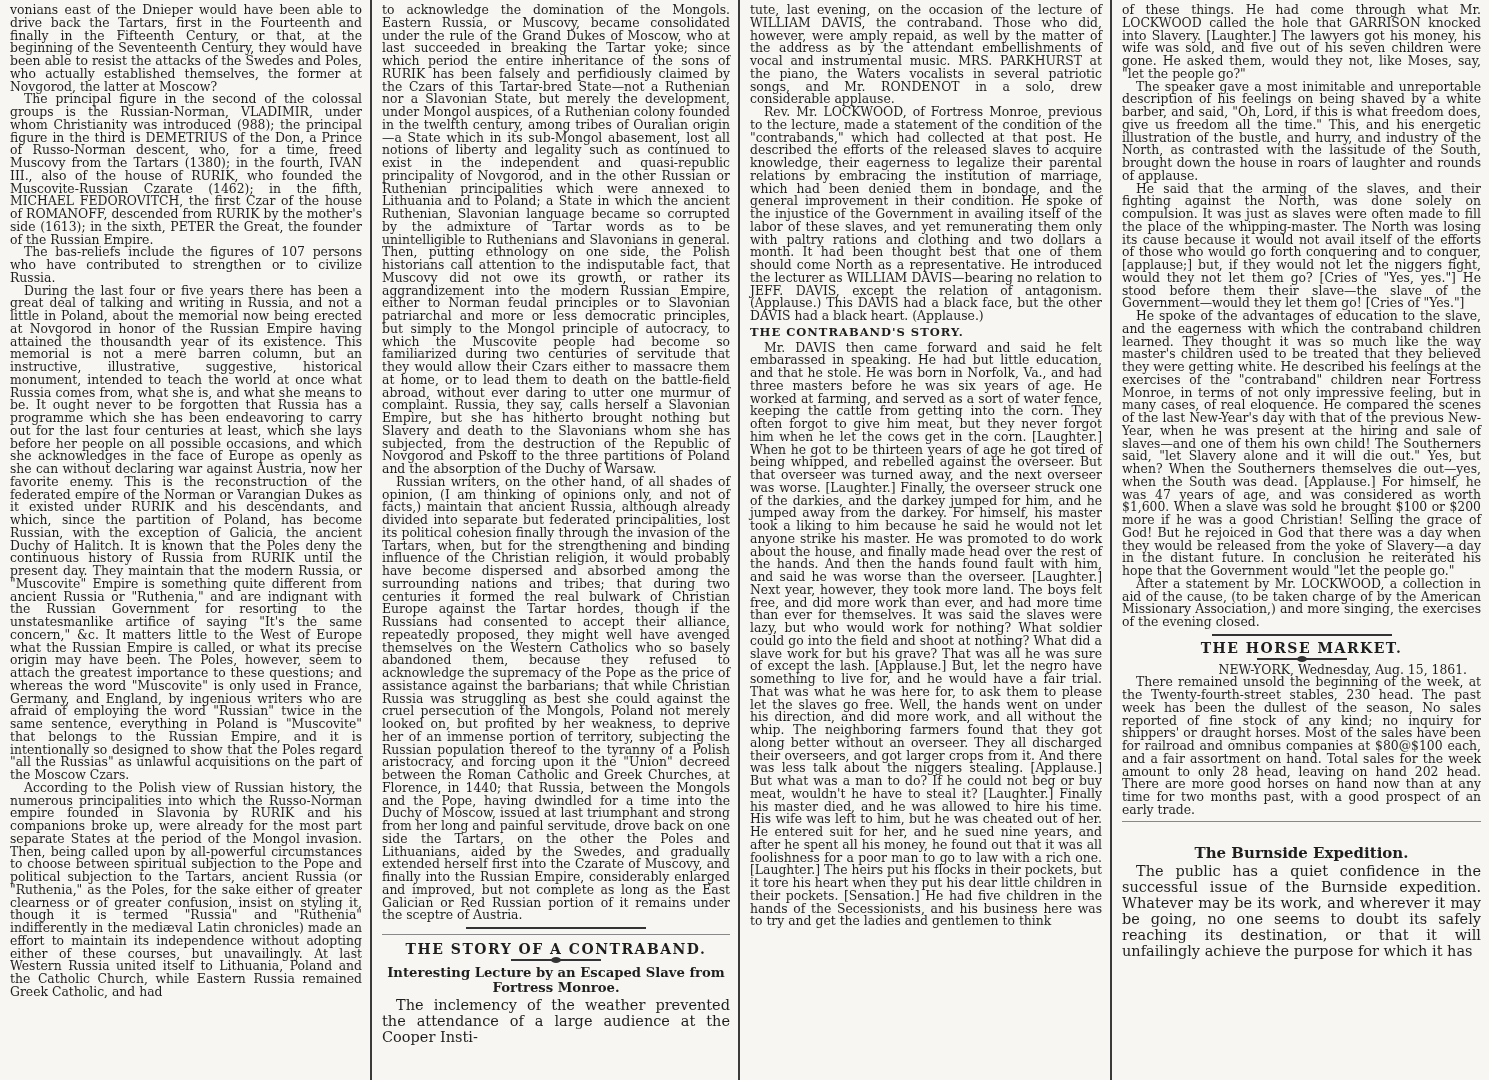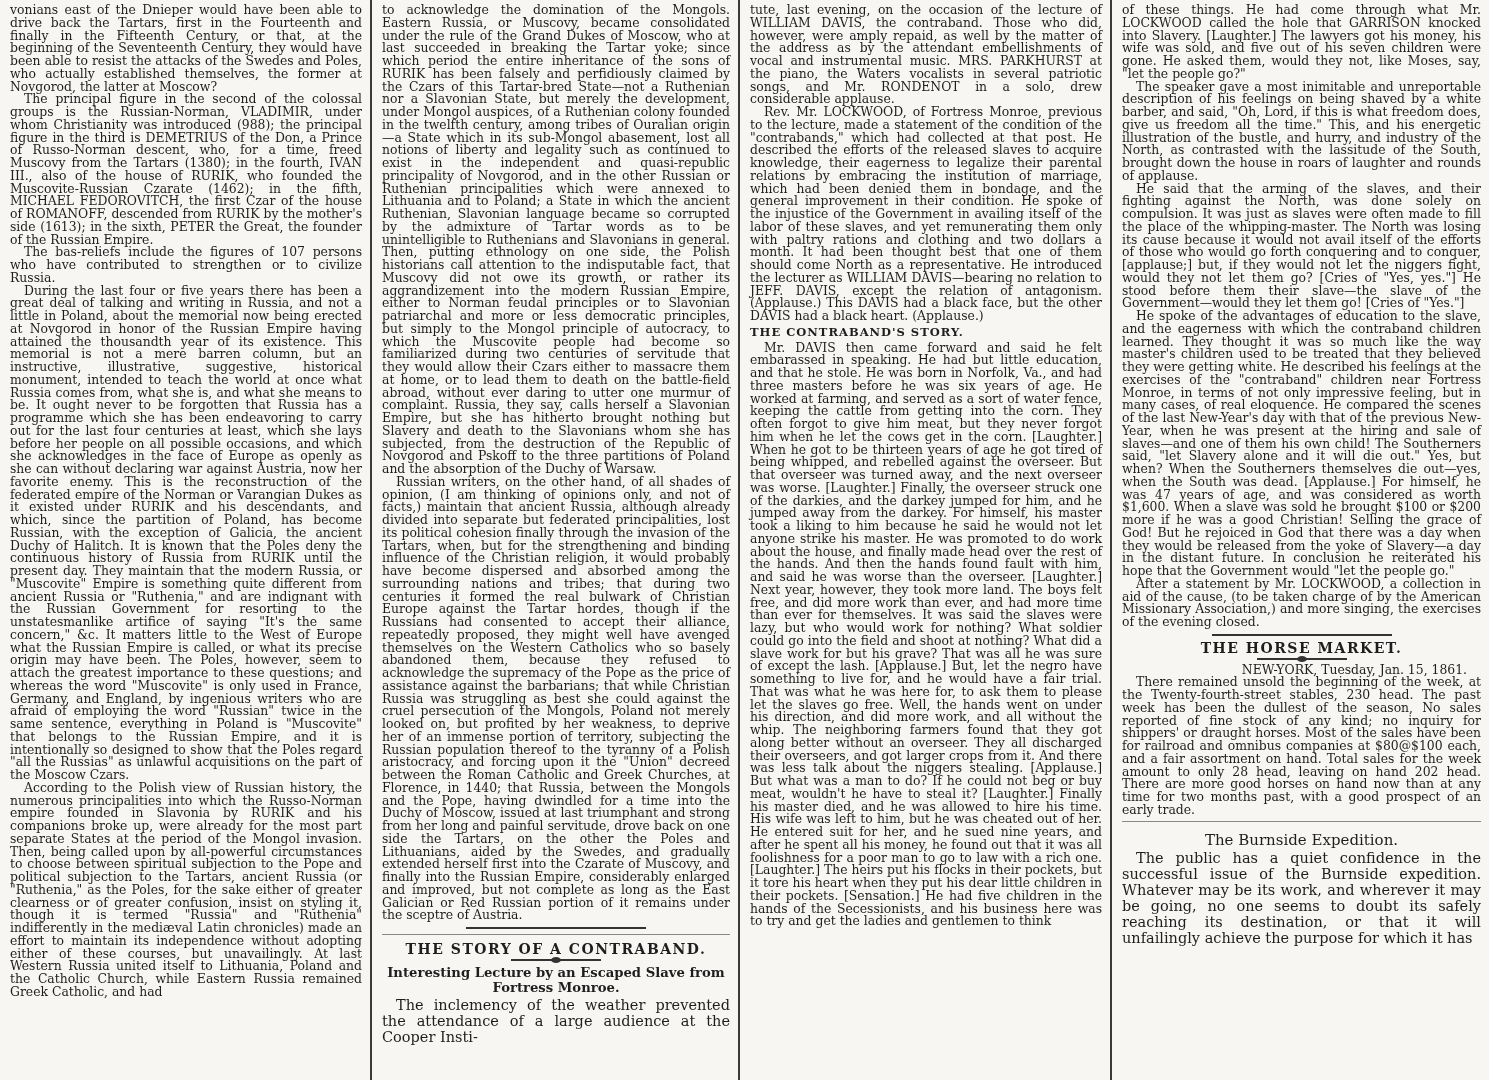--- a/index.html
+++ b/index.html
@@ -33,21 +33,21 @@
     width: 90px; height: 2px; background: #333; margin: 3px auto 4px; position: relative;
   }
   .ornament::after {
     content: ""; position: absolute; left: 40px; top: -2px; width: 10px; height: 6px;
     background: #333; border-radius: 50%;
   }
   .long-rule { width: 180px; height: 2px; background: #333; margin: 5px auto; }
   .inner-head { text-align: left; font-weight: bold; letter-spacing: 1px; font-size: 11.5px; margin: 3px 0; text-indent: 0; }
   .dateline { text-align: right; padding-right: 14px; text-indent: 0 !important; }
   .big { font-size: 14.5px; line-height: 16px; }
-  .burn-head { text-align: center; font-weight: normal; font-size: 15px; margin: 10px 0 4px; }
+  .burn-head { text-align: center; font-weight: bold; font-size: 15px; margin: 23px 0 4px; }
   .box { border-top: 1px solid #888; margin-top: 4px; padding-top: 2px; }
 </style>
 </head>
 <body>
 
 <div class="page">
 
   <div class="col c1">
     <p class="noindent">vonians east of the Dnieper would have been able to drive back the Tartars, first in the Fourteenth and finally in the Fifteenth Century, or that, at the beginning of the Seventeenth Century, they would have been able to resist the attacks of the Swedes and Poles, who actually established themselves, the former at Novgorod, the latter at Moscow?</p>
     <p>The principal figure in the second of the colossal groups is the Russian-Norman, VLADIMIR, under whom Christianity was introduced (988); the principal figure in the third is DEMETRIUS of the Don, a Prince of Russo-Norman descent, who, for a time, freed Muscovy from the Tartars (1380); in the fourth, IVAN III., also of the house of RURIK, who founded the Muscovite-Russian Czarate (1462); in the fifth, MICHAEL FEDOROVITCH, the first Czar of the house of ROMANOFF, descended from RURIK by the mother's side (1613); in the sixth, PETER the Great, the founder of the Russian Empire.</p>
@@ -82,21 +82,21 @@
     <p class="noindent">of these things. He had come through what Mr. LOCKWOOD called the hole that GARRISON knocked into Slavery. [Laughter.] The lawyers got his money, his wife was sold, and five out of his seven children were gone. He asked them, would they not, like Moses, say, "let the people go?"</p>
     <p>The speaker gave a most inimitable and unreportable description of his feelings on being shaved by a white barber, and said, "Oh, Lord, if this is what freedom does, give us freedom all the time." This, and his energetic illustration of the bustle, and hurry, and industry of the North, as contrasted with the lassitude of the South, brought down the house in roars of laughter and rounds of applause.</p>
     <p>He said that the arming of the slaves, and their fighting against the North, was done solely on compulsion. It was just as slaves were often made to fill the place of the whipping-master. The North was losing its cause because it would not avail itself of the efforts of those who would go forth conquering and to conquer, [applause;] but, if they would not let the niggers fight, would they not let them go? [Cries of "Yes, yes."] He stood before them their slave—the slave of the Government—would they let them go! [Cries of "Yes."]</p>
     <p>He spoke of the advantages of education to the slave, and the eagerness with which the contraband children learned. They thought it was so much like the way master's children used to be treated that they believed they were getting white. He described his feelings at the exercises of the "contraband" children near Fortress Monroe, in terms of not only impressive feeling, but in many cases, of real eloquence. He compared the scenes of the last New-Year's day with that of the previous New-Year, when he was present at the hiring and sale of slaves—and one of them his own child! The Southerners said, "let Slavery alone and it will die out." Yes, but when? When the Southerners themselves die out—yes, when the South was dead. [Applause.] For himself, he was 47 years of age, and was considered as worth $1,600. When a slave was sold he brought $100 or $200 more if he was a good Christian! Selling the grace of God! But he rejoiced in God that there was a day when they would be released from the yoke of Slavery—a day in the distant future. In conclusion he reiterated his hope that the Government would "let the people go."</p>
     <p>After a statement by Mr. LOCKWOOD, a collection in aid of the cause, (to be taken charge of by the American Missionary Association,) and more singing, the exercises of the evening closed.</p>
     <div class="long-rule"></div>
 
     <div>
       <div class="head">THE HORSE MARKET.</div>
       <div class="ornament"></div>
-      <p class="dateline">NEW-YORK, Tuesday, Jan. 15, 1861.</p>
+      <p class="dateline">NEW-YORK, Wednesday, Aug. 15, 1861.</p>
       <p>There remained unsold the beginning of the week, at the Twenty-fourth-street stables, 230 head. The past week has been the dullest of the season, No sales reported of fine stock of any kind; no inquiry for shippers' or draught horses. Most of the sales have been for railroad and omnibus companies at $80@$100 each, and a fair assortment on hand. Total sales for the week amount to only 28 head, leaving on hand 202 head. There are more good horses on hand now than at any time for two months past, with a good prospect of an early trade.</p>
     </div>
 
     <div class="box">
       <div class="burn-head">The Burnside Expedition.</div>
       <p class="big">The public has a quiet confidence in the successful issue of the Burnside expedition. Whatever may be its work, and wherever it may be going, no one seems to doubt its safely reaching its destination, or that it will unfailingly achieve the purpose for which it has</p>
     </div>
   </div>
 
 </div>

